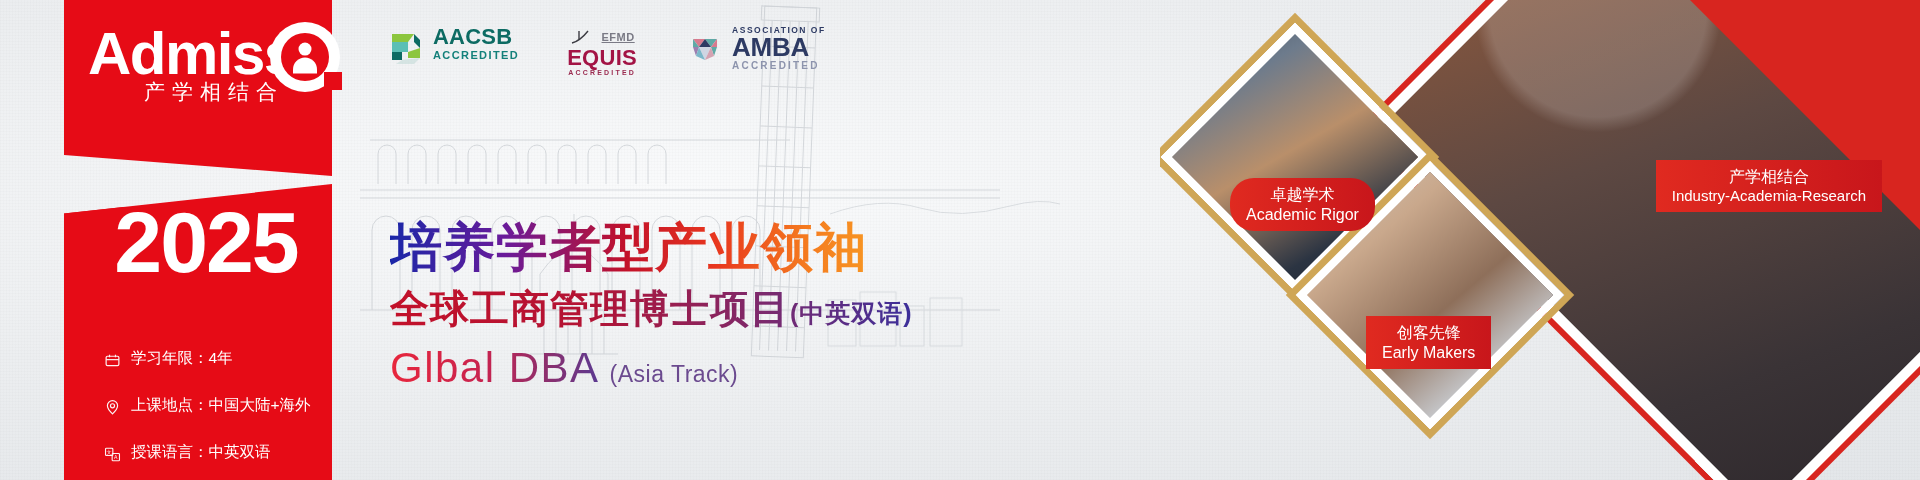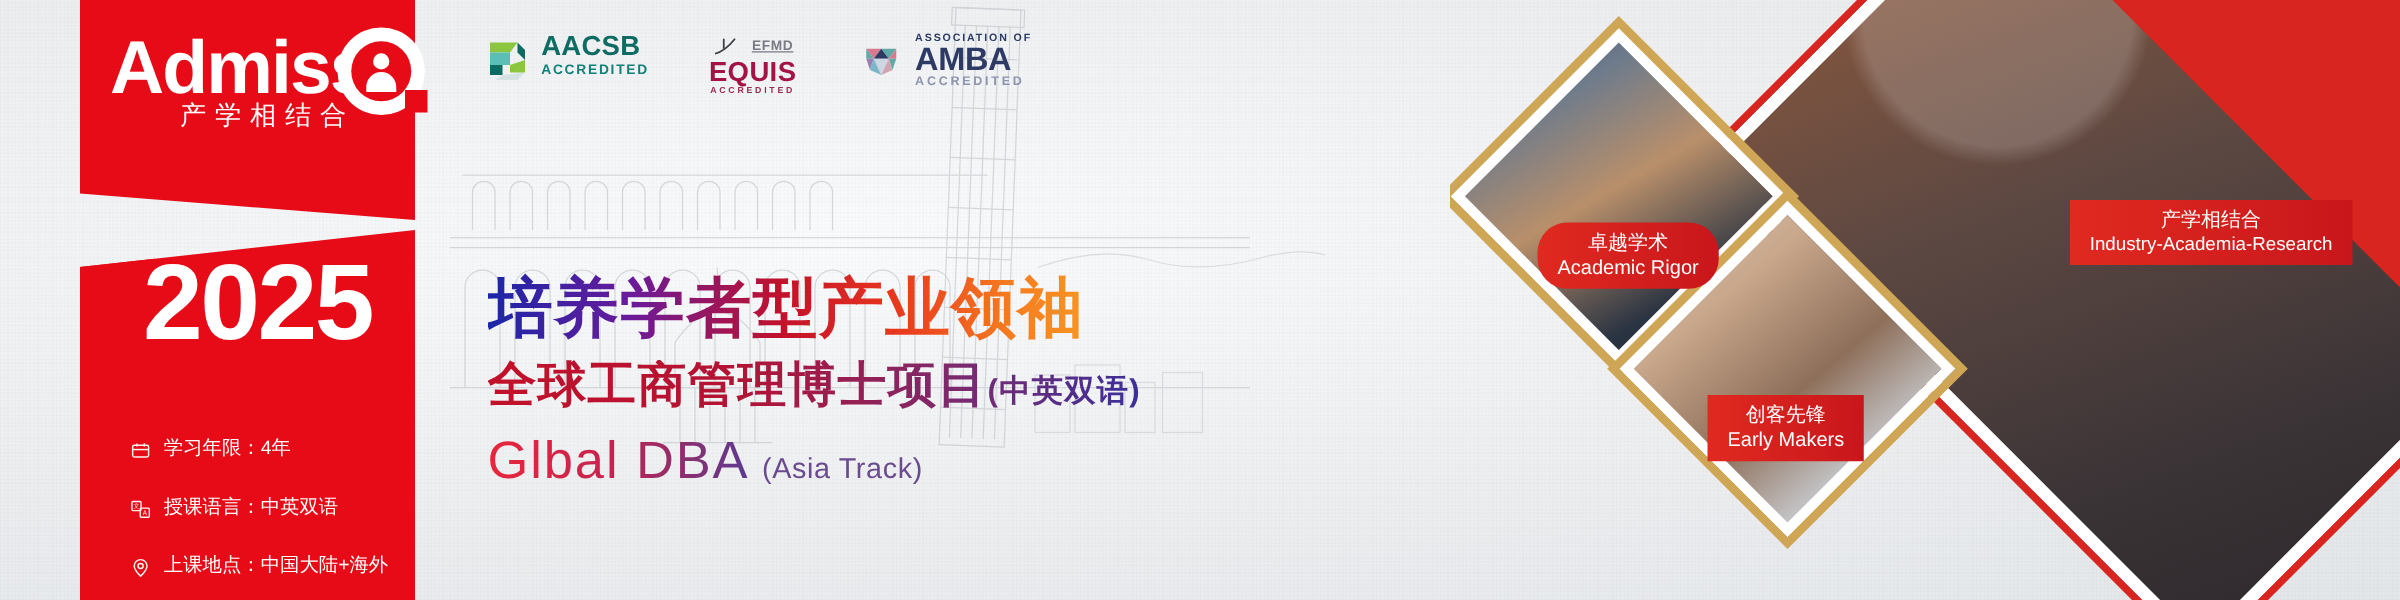--- a/index.html
+++ b/index.html
@@ -317,37 +317,37 @@
           <rect x="2.5" y="5" width="15" height="11" rx="1.6"></rect>
           <line x1="2.5" y1="9" x2="17.5" y2="9"></line>
           <line x1="6.5" y1="3.2" x2="6.5" y2="6.2"></line>
           <line x1="13.5" y1="3.2" x2="13.5" y2="6.2"></line>
         </svg>
       </span>
       <span>学习年限：4年</span>
     </div>
     <div class="info-row">
       <span class="ico">
+        <svg viewBox="0 0 20 20" fill="none" stroke="#ffffff" stroke-width="1.4">
+          <path d="M10 17.5 C10 17.5 16 11.8 16 8 A6 6 0 1 0 4 8 C4 11.8 10 17.5 10 17.5 Z"></path>
+          <circle cx="10" cy="8" r="2.4"></circle>
+        </svg>
+      </span>
+      <span>上课地点：中国大陆+海外</span>
+    </div>
+    <div class="info-row">
+      <span class="ico">
         <svg viewBox="0 0 20 20" fill="none" stroke="#ffffff" stroke-width="1.3">
           <rect x="1.8" y="2.6" width="8.6" height="8.6" rx="1"></rect>
           <text x="6.1" y="9.1" font-size="6" fill="#ffffff" stroke="none" text-anchor="middle" font-family="sans-serif">文</text>
           <rect x="9.6" y="8.8" width="8.6" height="8.6" rx="1"></rect>
           <text x="13.9" y="15.3" font-size="6" fill="#ffffff" stroke="none" text-anchor="middle" font-family="sans-serif">A</text>
         </svg>
       </span>
       <span>授课语言：中英双语</span>
-    </div>
-    <div class="info-row">
-      <span class="ico">
-        <svg viewBox="0 0 20 20" fill="none" stroke="#ffffff" stroke-width="1.4">
-          <path d="M10 17.5 C10 17.5 16 11.8 16 8 A6 6 0 1 0 4 8 C4 11.8 10 17.5 10 17.5 Z"></path>
-          <circle cx="10" cy="8" r="2.4"></circle>
-        </svg>
-      </span>
-      <span>上课地点：中国大陆+海外</span>
     </div>
   </div>
 
   <div class="logos">
 
     <div class="logo">
       <span class="logo-mark">
         <svg viewBox="0 0 40 40">
           <polygon points="6,8 28,8 22,16 6,16" fill="#8cc63e"></polygon>
           <polygon points="28,8 34,14 34,22 28,16" fill="#0d6b63"></polygon>

